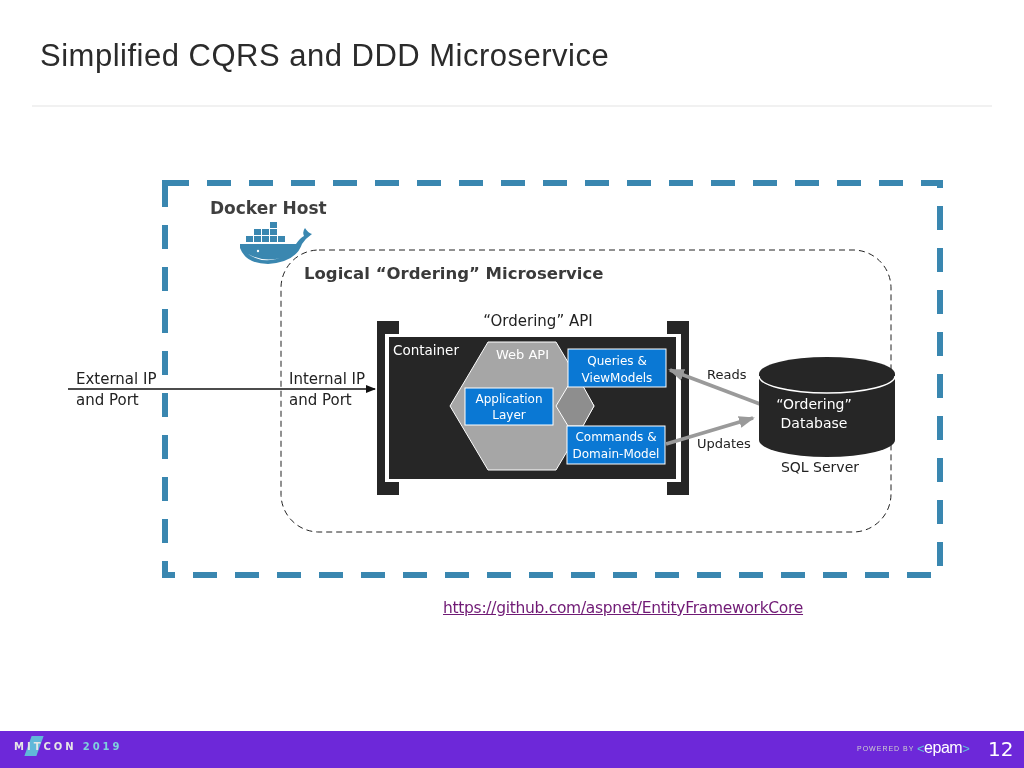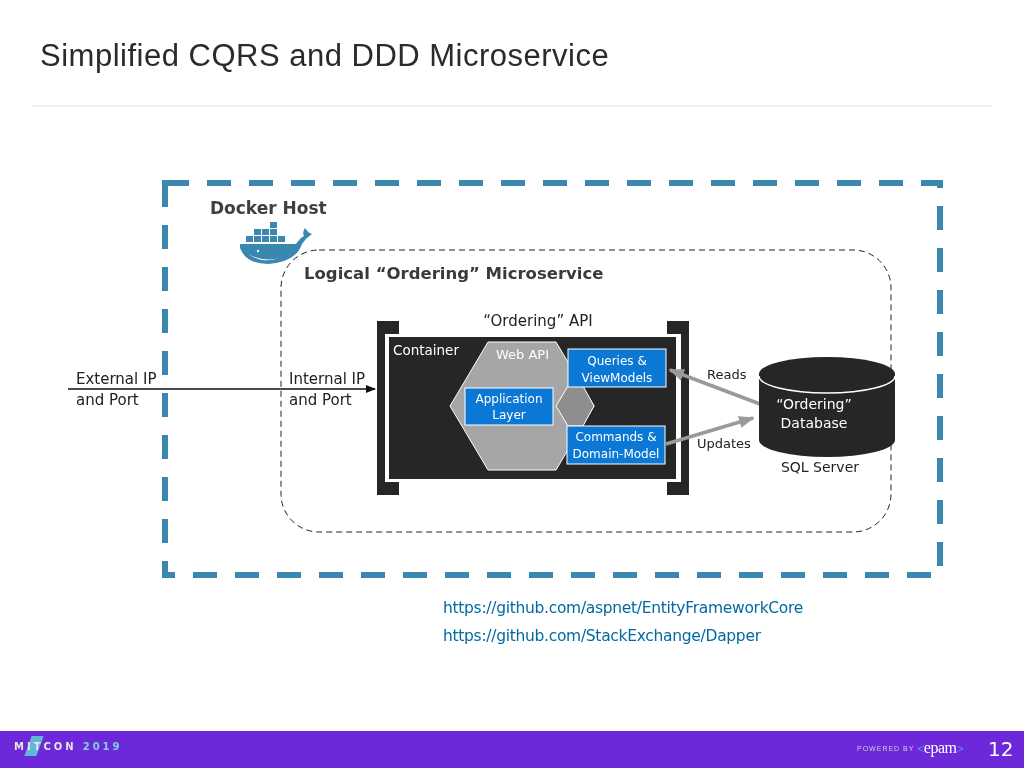--- a/index.html
+++ b/index.html
@@ -14,22 +14,22 @@
       font-size: 31px; font-weight: 300; color: #2b2b2b;
       letter-spacing: 0.5px;
     }
     .title-rule {
       position: absolute; left: 32px; top: 105px; width: 960px; height: 2px;
       background: #f1f1f1;
     }
     svg.diagram { position: absolute; left: 0; top: 0; }
     .links { position: absolute; left: 443px; top: 594px; }
     .link {
-      display: block; font-size: 15.5px; color: #0369a1;
-      line-height: 28px;
+      display: block; font-size: 15.5px; color: #701a75;
+      text-decoration: underline; line-height: 28px;
       font-family: "DejaVu Sans", sans-serif; letter-spacing: -0.3px;
     }
     .footer {
       position: absolute; left: 0; top: 731px; width: 1024px; height: 37px;
       background: #6d28d9;
     }
     .footer .brand {
       position: absolute; left: 14px; top: 10px; font-size: 10px; letter-spacing: 3px;
       color: #e6e6e6; font-weight: bold; font-family: "DejaVu Sans", sans-serif;
     }
@@ -37,21 +37,21 @@
     .footer .brand .logo-shape {
       position: absolute; left: 14px; top: -5px; width: 12px; height: 20px;
       background: #5ec8d8; transform: skewX(-20deg); opacity: 0.9;
     }
     .footer .powered {
       position: absolute; left: 857px; top: 14px; font-size: 7px; letter-spacing: 1px;
       color: #cfcfcf; font-family: Liberation Sans, sans-serif;
     }
     .footer .epam {
       position: absolute; left: 917px; top: 8px; font-size: 16px; color: #ffffff;
-      font-family: Liberation Serif, serif; letter-spacing: -0.5px;
+      font-family: Liberation Sans, sans-serif; letter-spacing: -0.5px;
     }
     .footer .epam .br { color: #5ec8d8; font-size: 13px; }
     .footer .page-num {
       position: absolute; left: 988px; top: 6px; font-size: 20px; color: #ffffff;
       font-family: "DejaVu Sans", sans-serif;
     }
   </style>
 </head>
 <body>
 
@@ -137,21 +137,20 @@
     <ellipse cx="827" cy="374" rx="68" ry="17" fill="#262626"></ellipse>
     <path d="M759,376 A68,17 0 0 0 895,376" fill="none" stroke="#ffffff" stroke-width="1.5"></path>
   </g>
   <text x="814" y="409" text-anchor="middle" font-family="DejaVu Sans, sans-serif" font-size="14" fill="#ffffff">“Ordering”</text>
   <text x="814" y="428" text-anchor="middle" font-family="DejaVu Sans, sans-serif" font-size="14" fill="#ffffff">Database</text>
   <text x="820" y="472" text-anchor="middle" font-family="DejaVu Sans, sans-serif" font-size="14" fill="#222">SQL Server</text>
 </svg>
 
 <div class="links">
   <a class="link">https://github.com/aspnet/EntityFrameworkCore</a>
-  <a class="link">https://github.com/StackExchange/Dapper</a>
 </div>
 
 <div class="footer">
   <div class="brand">
     <span class="logo-shape"></span>
     <span style="position:relative">MITCON</span><span class="year">2019</span>
   </div>
   <div class="powered">POWERED BY</div>
   <div class="epam">
     <span class="br">&lt;</span><span>epam</span><span class="br">&gt;</span>

